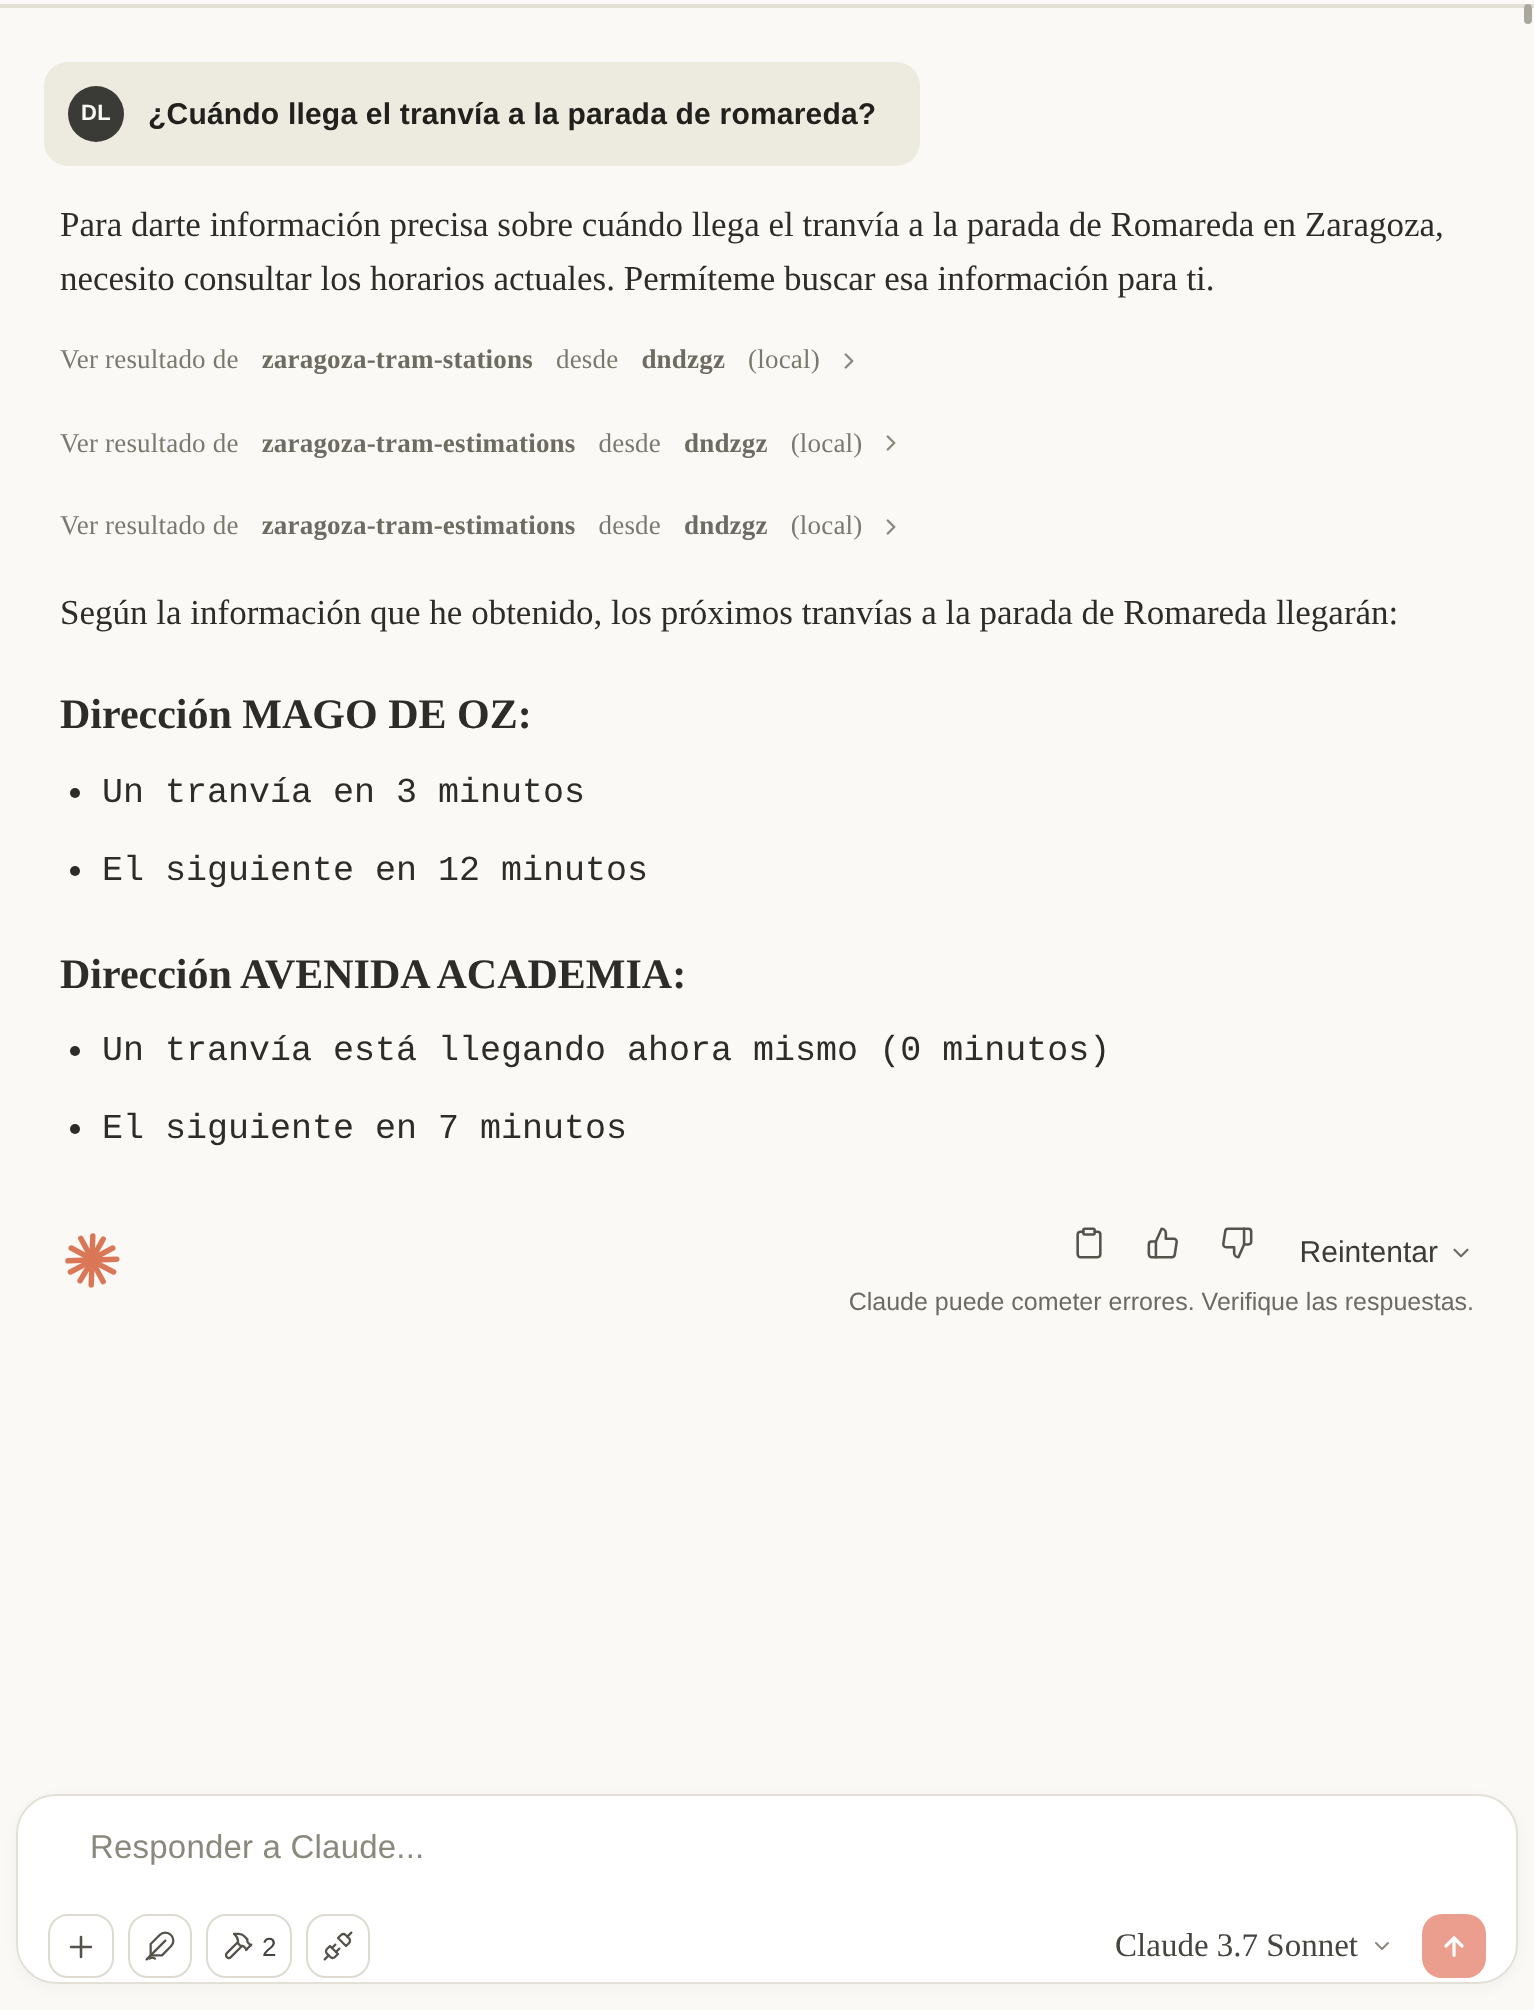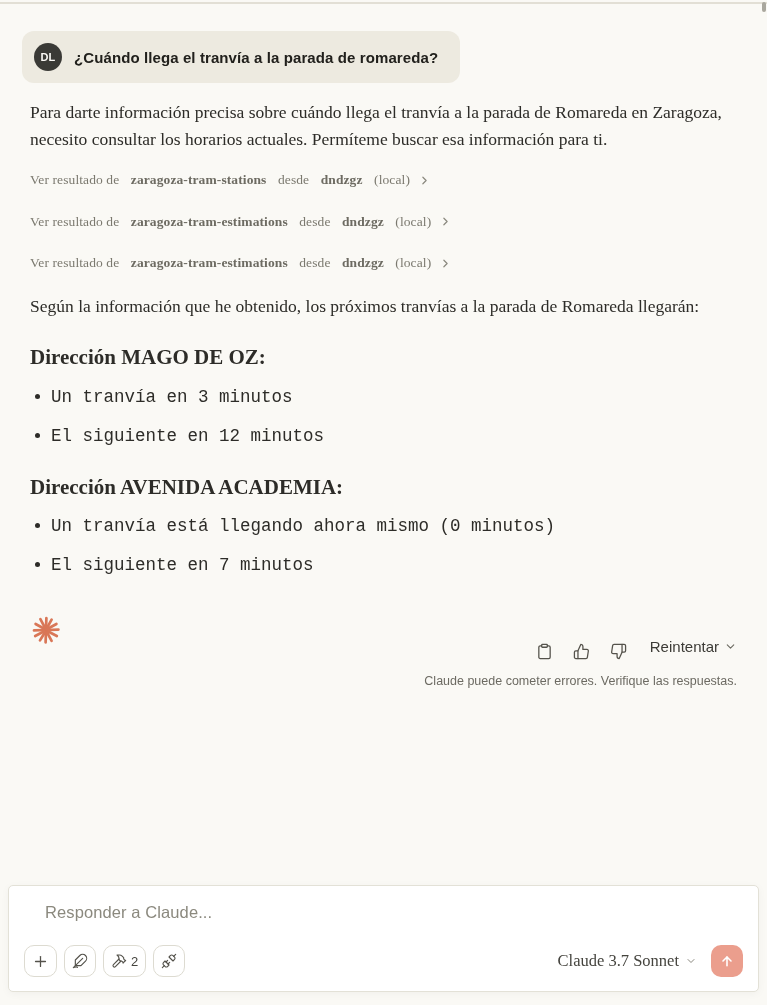--- a/index.html
+++ b/index.html
@@ -59,42 +59,42 @@
     font-size: 13.5px; color: #7b796f; letter-spacing: .1px;
   }
   .tool-row b { font-weight: 700; color: #6d6b62; }
   .tool-row .sp { white-space: pre; }
   .tool-chevron { color: #8a887e; margin-left: 4px; display: inline-flex; }
 
   
   .msg-footer { display: flex; justify-content: space-between; align-items: flex-start; margin-top: 30px; }
   .logo-wrap { margin-left: 0; margin-top: 6px; }
   .actions-col { text-align: right; }
-  .actions-row { display: flex; align-items: flex-start; justify-content: flex-end; gap: 10px; color: #55534c; margin-top: 30px; }
+  .actions-row { display: flex; align-items: flex-end; justify-content: flex-end; gap: 10px; color: #55534c; }
   .icon-btn {
     background: none; border: none; padding: 5px; cursor: pointer;
     color: #55534c; display: inline-flex; align-items: center; border-radius: 6px;
   }
   .retry-btn {
     background: none; border: none; cursor: pointer;
     display: inline-flex; align-items: center; gap: 5px;
     font-family: "Liberation Sans", sans-serif;
     font-size: 15px; color: #3c3b36; margin-left: 8px;
   }
   .retry-btn .chev { color: #6d6b62; display: inline-flex; }
   .disclaimer { margin-top: 9px; font-size: 12.5px; color: #6c6a62; }
 
   
   .composer {
     position: absolute; left: 8px; right: 8px; bottom: 13px;
     background: #ffffff;
     border: 1px solid #e3e1d7;
-    border-radius: 5px;
+    border-radius: 20px;
     box-shadow: 0 2px 8px rgba(0,0,0,0.04);
-    padding: 17px 15px 14px 15px;
+    padding: 17px 15px 2px 15px;
   }
   .composer-input {
     font-size: 16.5px; color: #8b897e; letter-spacing: .1px;
     padding-left: 21px; cursor: text; min-height: 22px;
   }
   .composer-bar { display: flex; align-items: center; margin-top: 20px; }
   .tool-btn {
     height: 32px; min-width: 32px; padding: 0 7px;
     display: inline-flex; align-items: center; justify-content: center; gap: 4px;
     background: transparent; border: 1px solid #dddbd1; border-radius: 10px;

